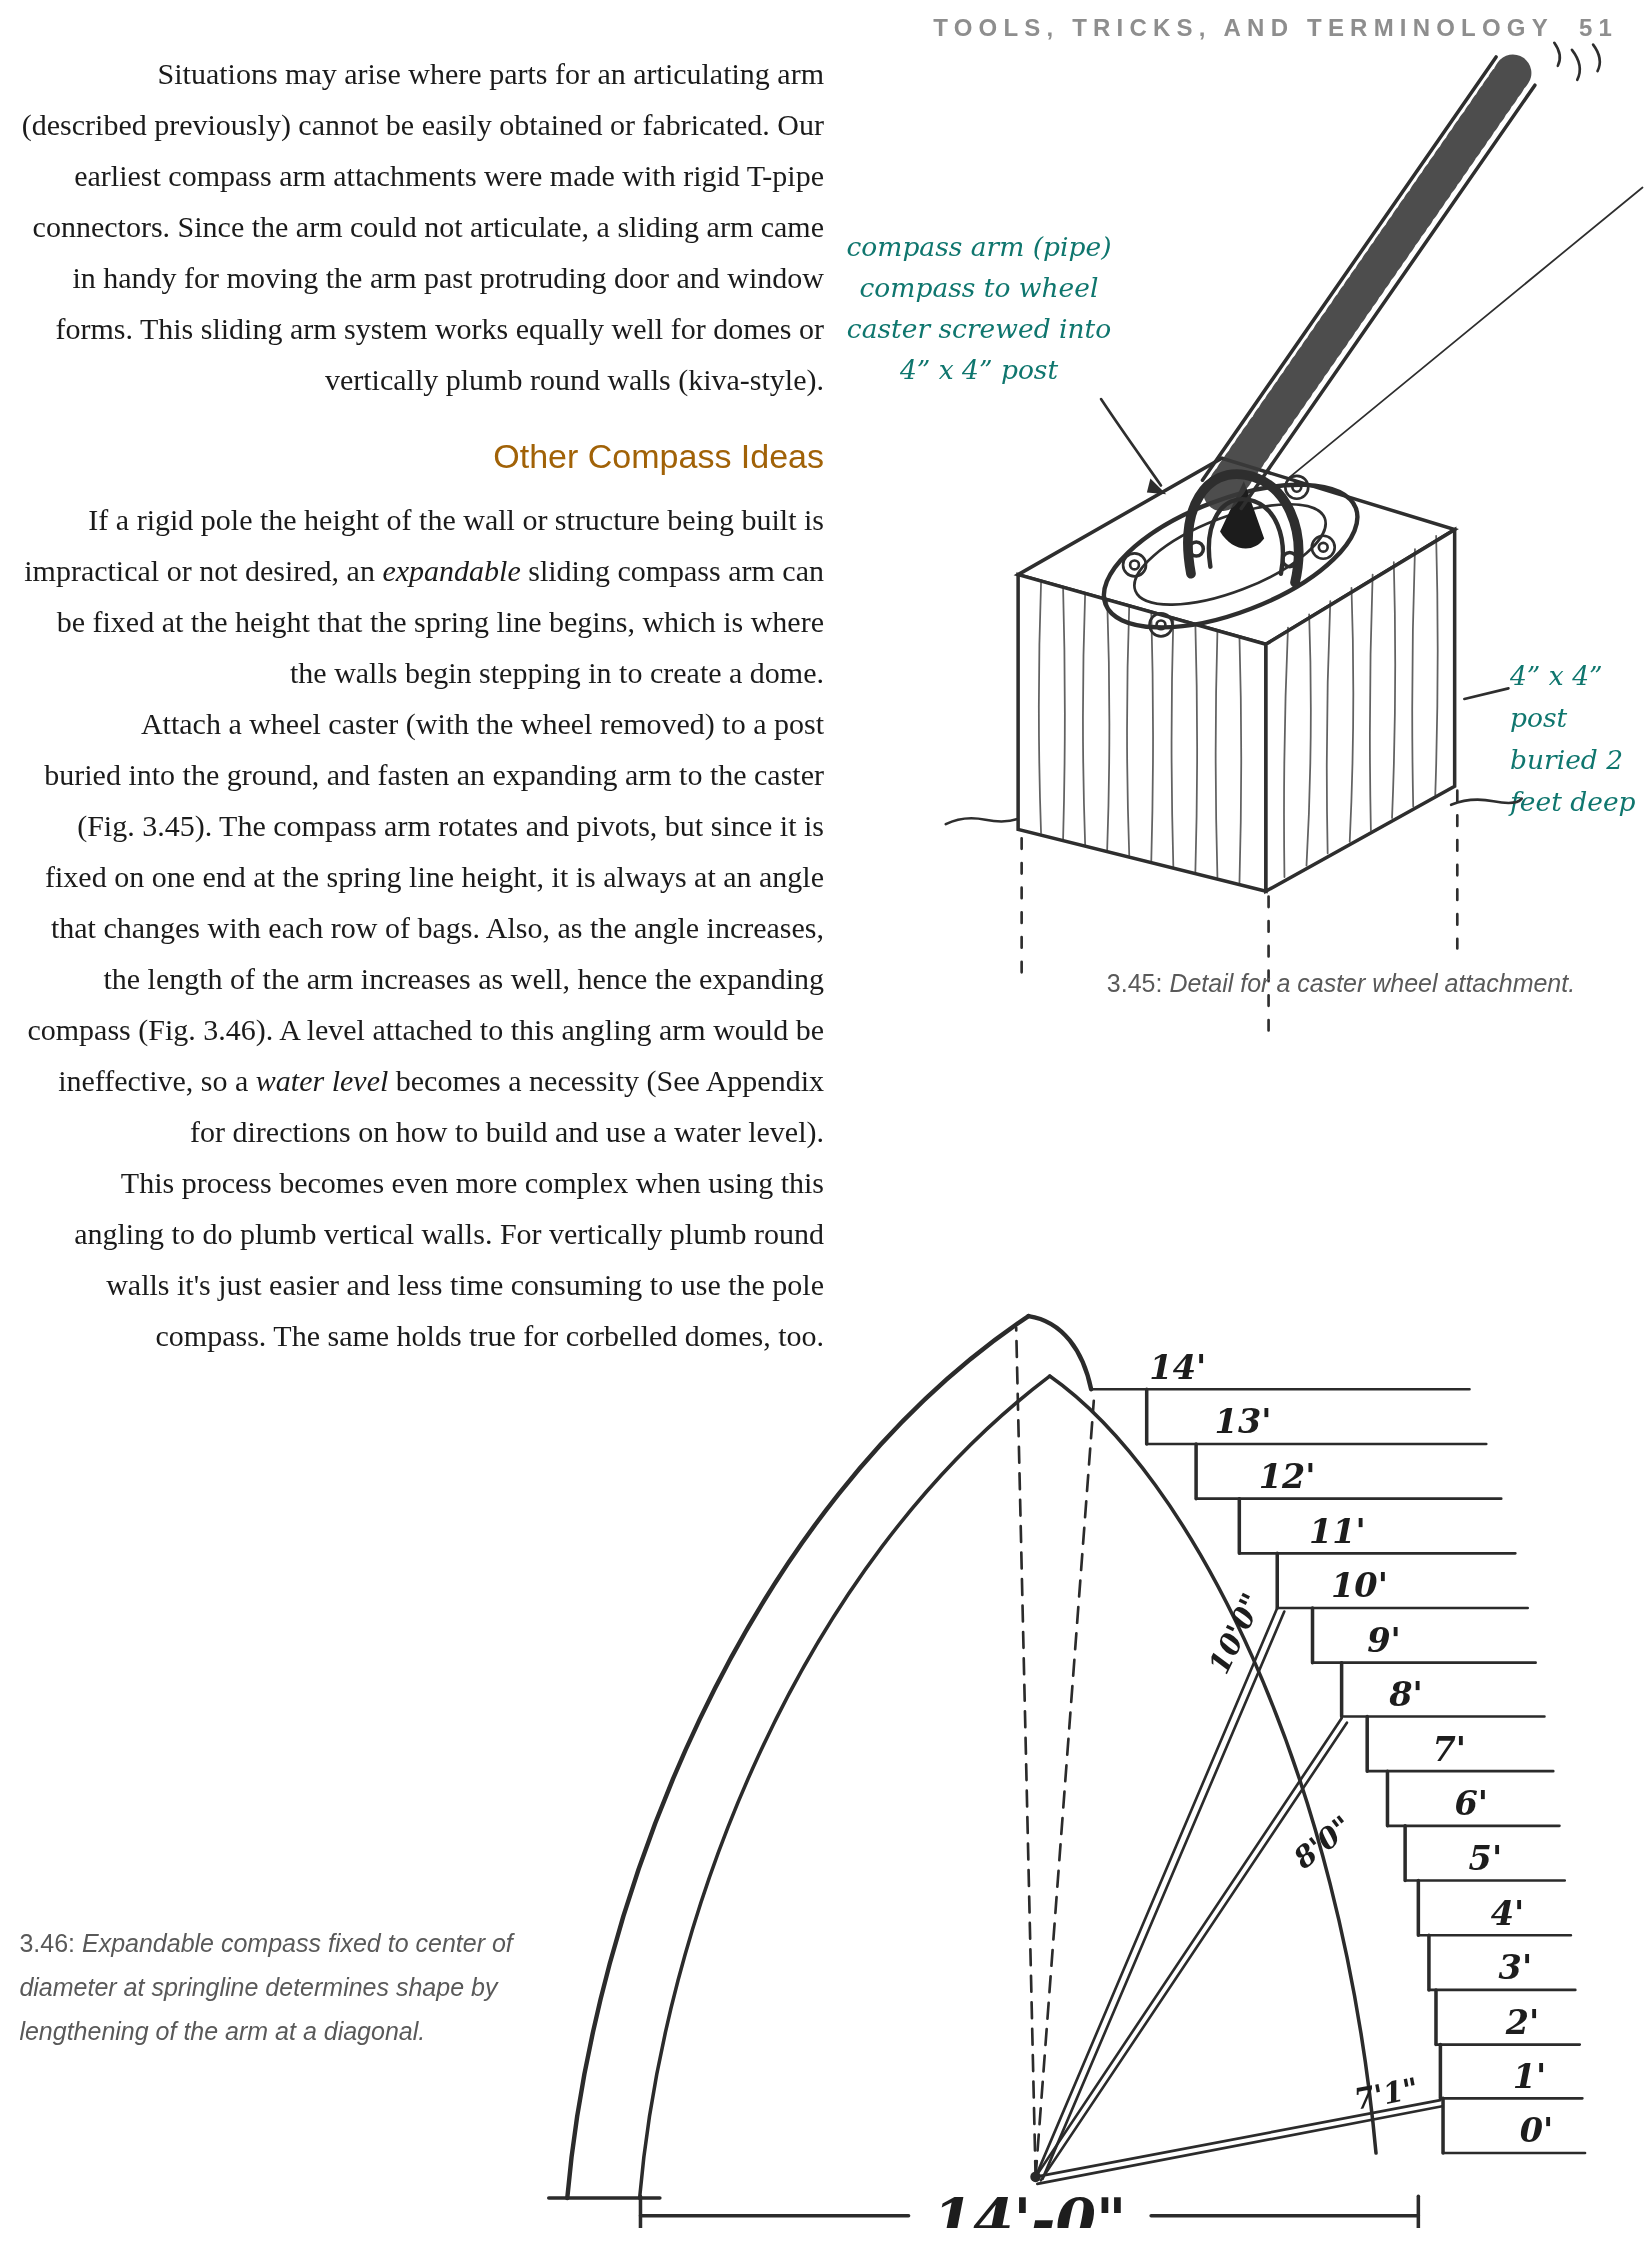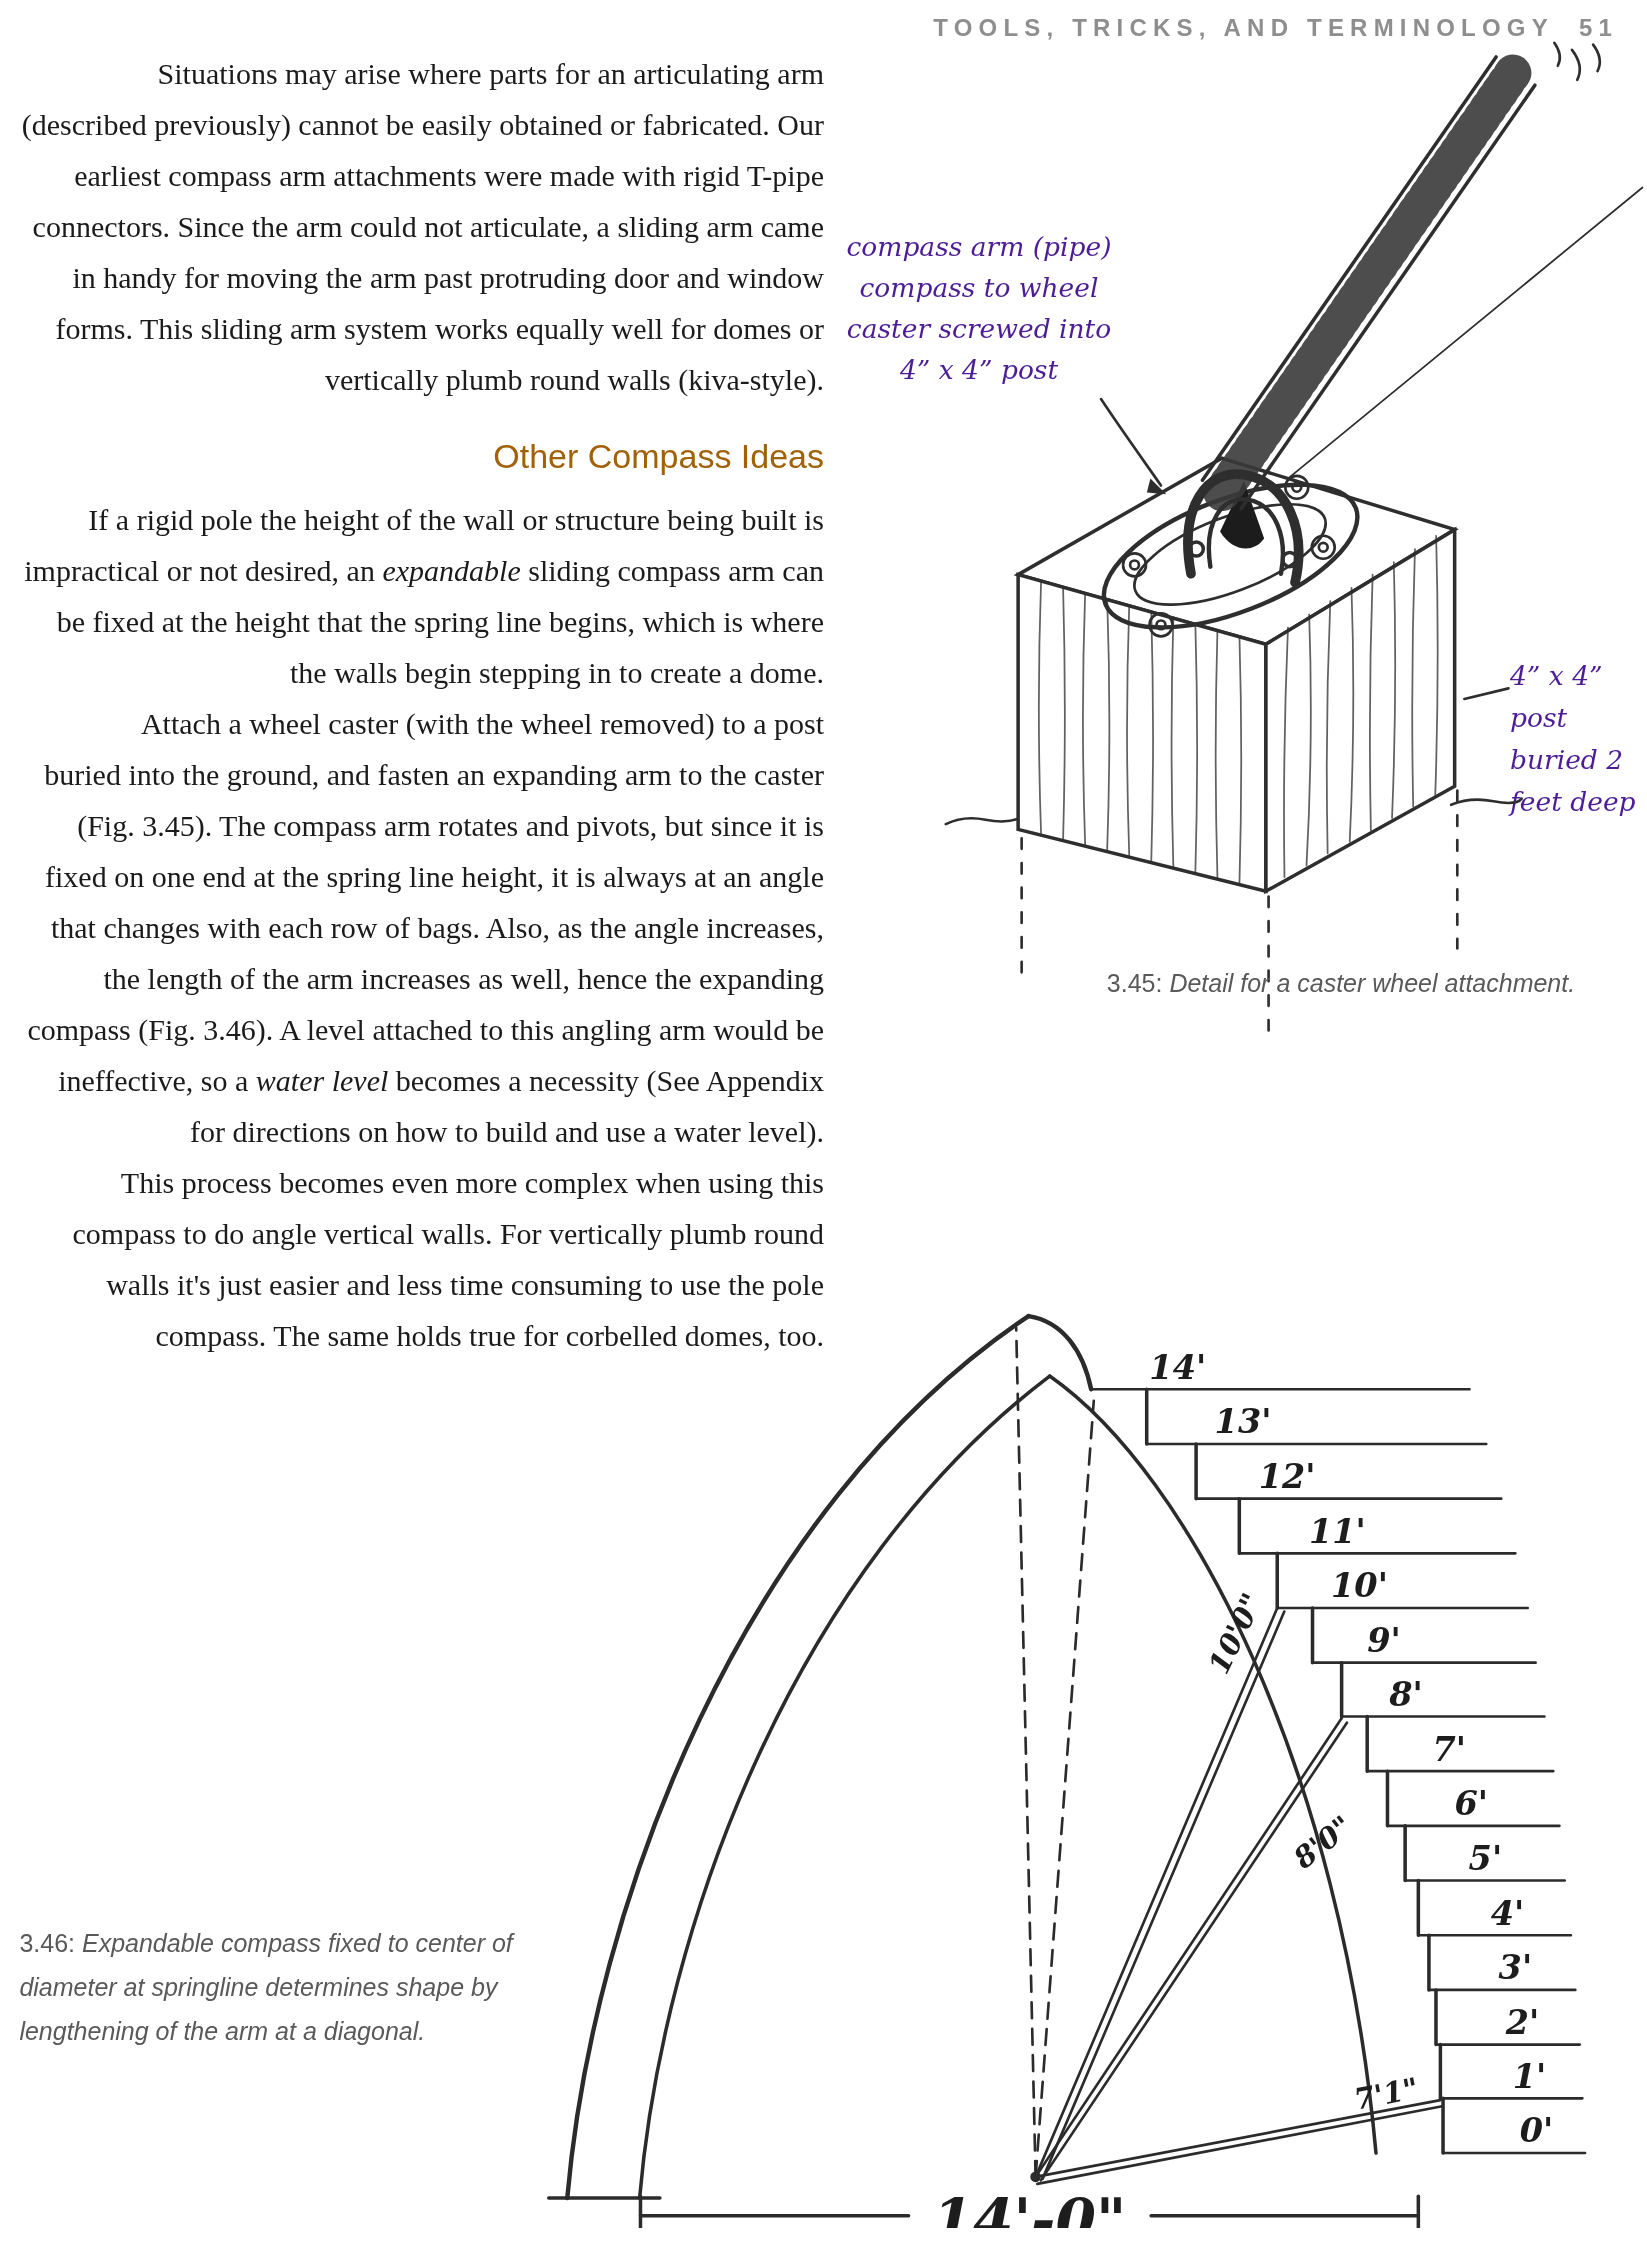--- a/index.html
+++ b/index.html
@@ -27,21 +27,21 @@
   em { font-style:italic; }
   .caption {
     font-family:"Liberation Sans", sans-serif; color:#595959;
     font-size:25px; line-height:44px;
   }
   .caption .cap-text { font-style:italic; }
   .caption-346 { position:absolute; left:19.4px; top:1921px; width:494px; }
   .caption-345 { position:absolute; left:1050px; top:961px; width:582px; text-align:center; }
   .annotation {
     font-family:"DejaVu Serif", serif; font-style:italic;
-    font-size:26.5px; color:#4c1d95; line-height:41px;
+    font-size:26.5px; color:#0f766e; line-height:41px;
   }
   .annotation-arm { position:absolute; left:838px; top:226px; width:282px; text-align:center; }
   .annotation-post { position:absolute; left:1510px; top:655px; width:138px; line-height:42px; }
   svg.fig { position:absolute; }
   .hand-label {
     font-family:"DejaVu Serif", serif; font-style:italic; font-weight:bold;
     font-size:38px; fill:#1d1d1d;
   }
   .arm-label { font-size:33px; }
   .big-label { font-size:66px; }
@@ -53,21 +53,21 @@
 
   <div class="header">
     <span>TOOLS, TRICKS, AND TERMINOLOGY</span><span class="pagenum">51</span>
   </div>
 
   <div class="text-col">
     <p class="indent">Situations may arise where parts for an articulating arm (described previously) cannot be easily obtained or fabricated. Our earliest compass arm attachments were made with rigid T-pipe connectors. Since the arm could not articulate, a sliding arm came in handy for moving the arm past protruding door and window forms.  This sliding arm system works equally well for domes or vertically plumb round walls (kiva-style).</p>
     <h2 class="section">Other Compass Ideas</h2>
     <p><span>If a rigid pole the height of the wall or structure being built is impractical or not desired, an </span><em>expandable</em><span> sliding compass arm can be fixed at the height that the spring line begins, which is where the walls begin stepping in to create a dome.</span></p>
     <p class="indent"><span>Attach a wheel caster (with the wheel removed) to a post buried into the ground, and fasten an expanding arm to the caster (Fig. 3.45). The compass arm rotates and pivots, but since it is fixed on one end at the spring line height, it is always at an angle that changes with each row of bags.  Also, as the angle increases, the length of the arm increases as well, hence the expanding compass (Fig. 3.46). A level attached to this angling arm would be ineffective, so a </span><em>water level</em><span> becomes a necessity (See Appendix for directions on how to build and use a water level).</span></p>
-    <p class="indent">This process becomes even more complex when using this compass to do angle vertical walls. For vertically plumb round walls it's just easier and less time consuming to use the pole compass.  The same holds true for corbelled domes, too.</p>
+    <p class="indent">This process becomes even more complex when using this angling to do plumb vertical walls. For vertically plumb round walls it's just easier and less time consuming to use the pole compass.  The same holds true for corbelled domes, too.</p>
   </div>
 
   <div class="annotation annotation-arm">
     <div>compass arm (pipe)</div>
     <div>compass to wheel</div>
     <div>caster screwed into</div>
     <div>4” x 4” post</div>
   </div>
   <div class="annotation annotation-post">
     <div>4” x 4”</div>

